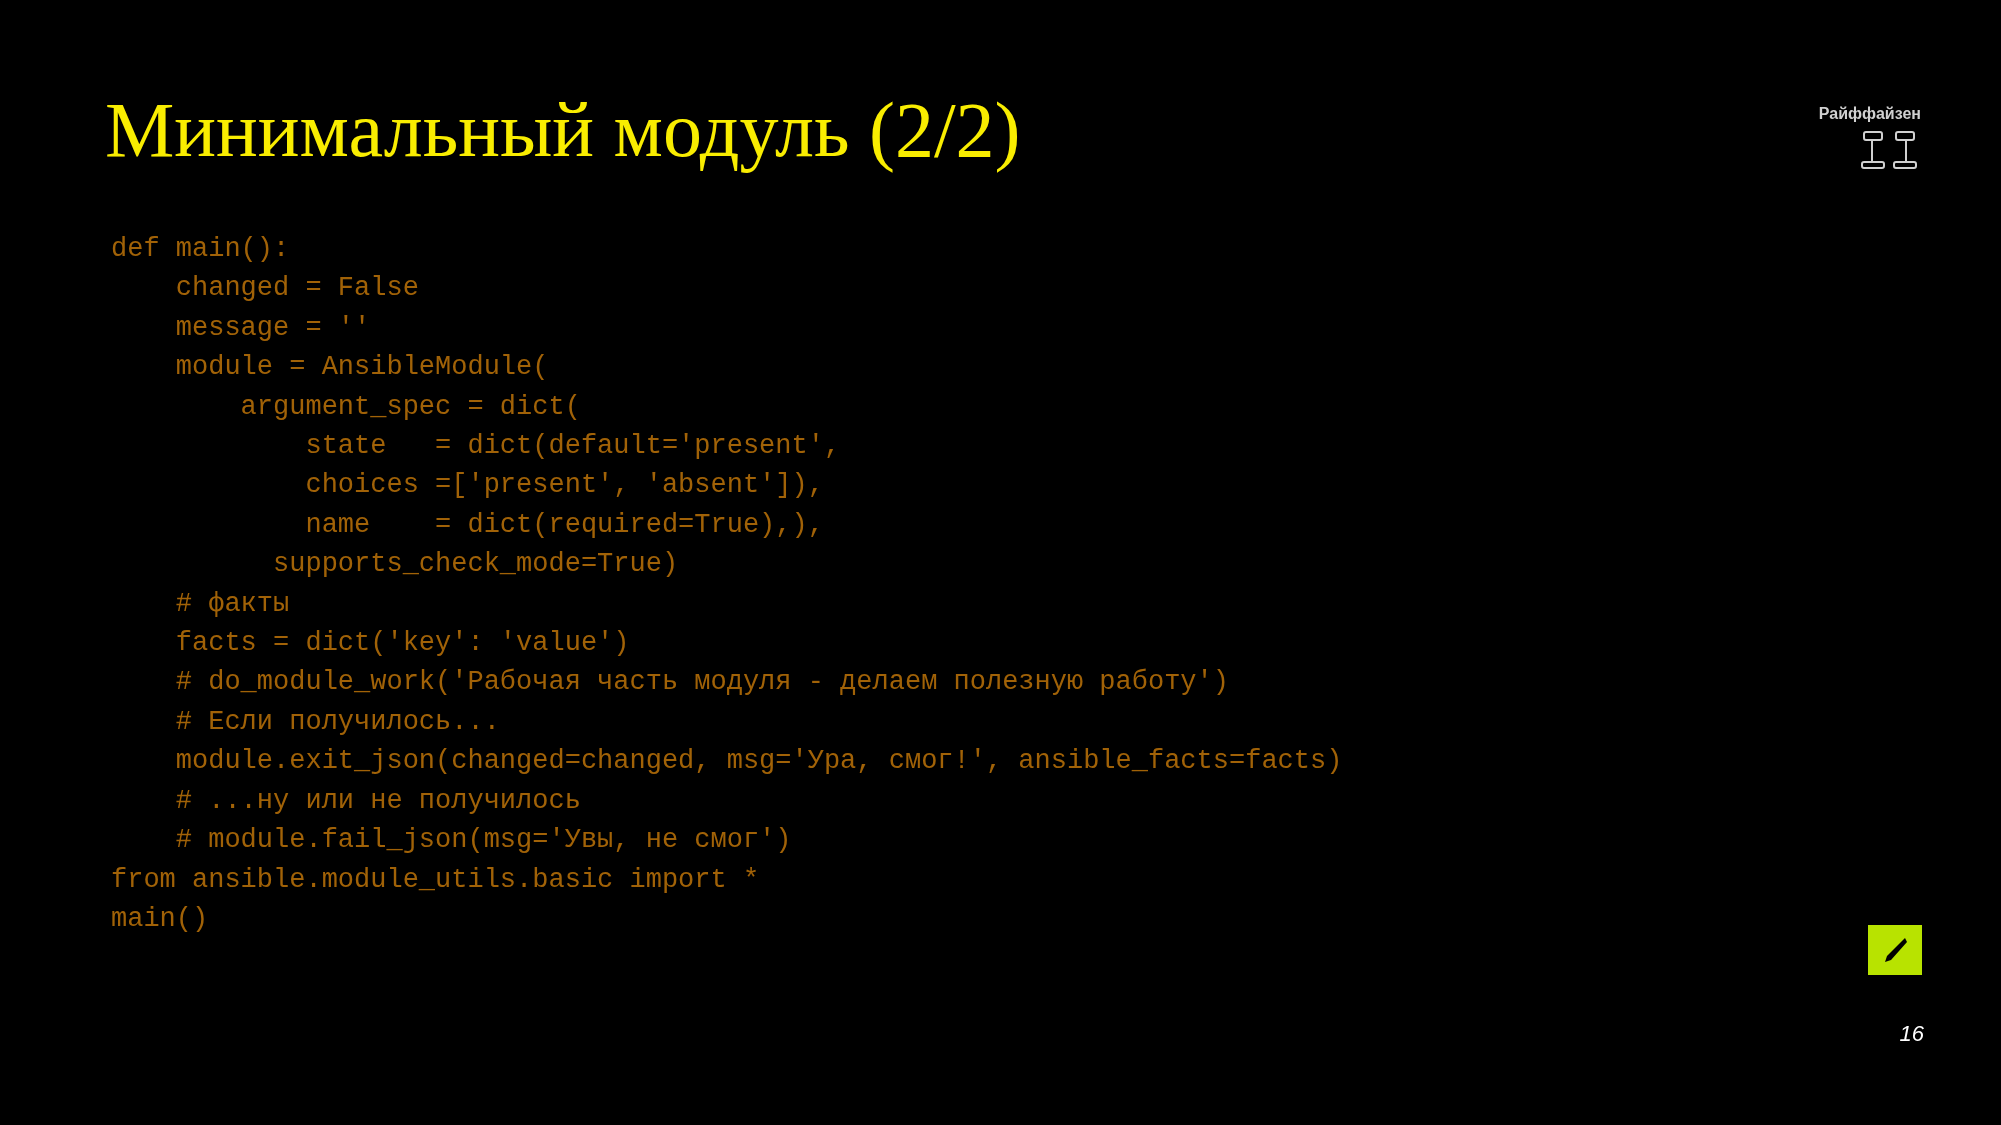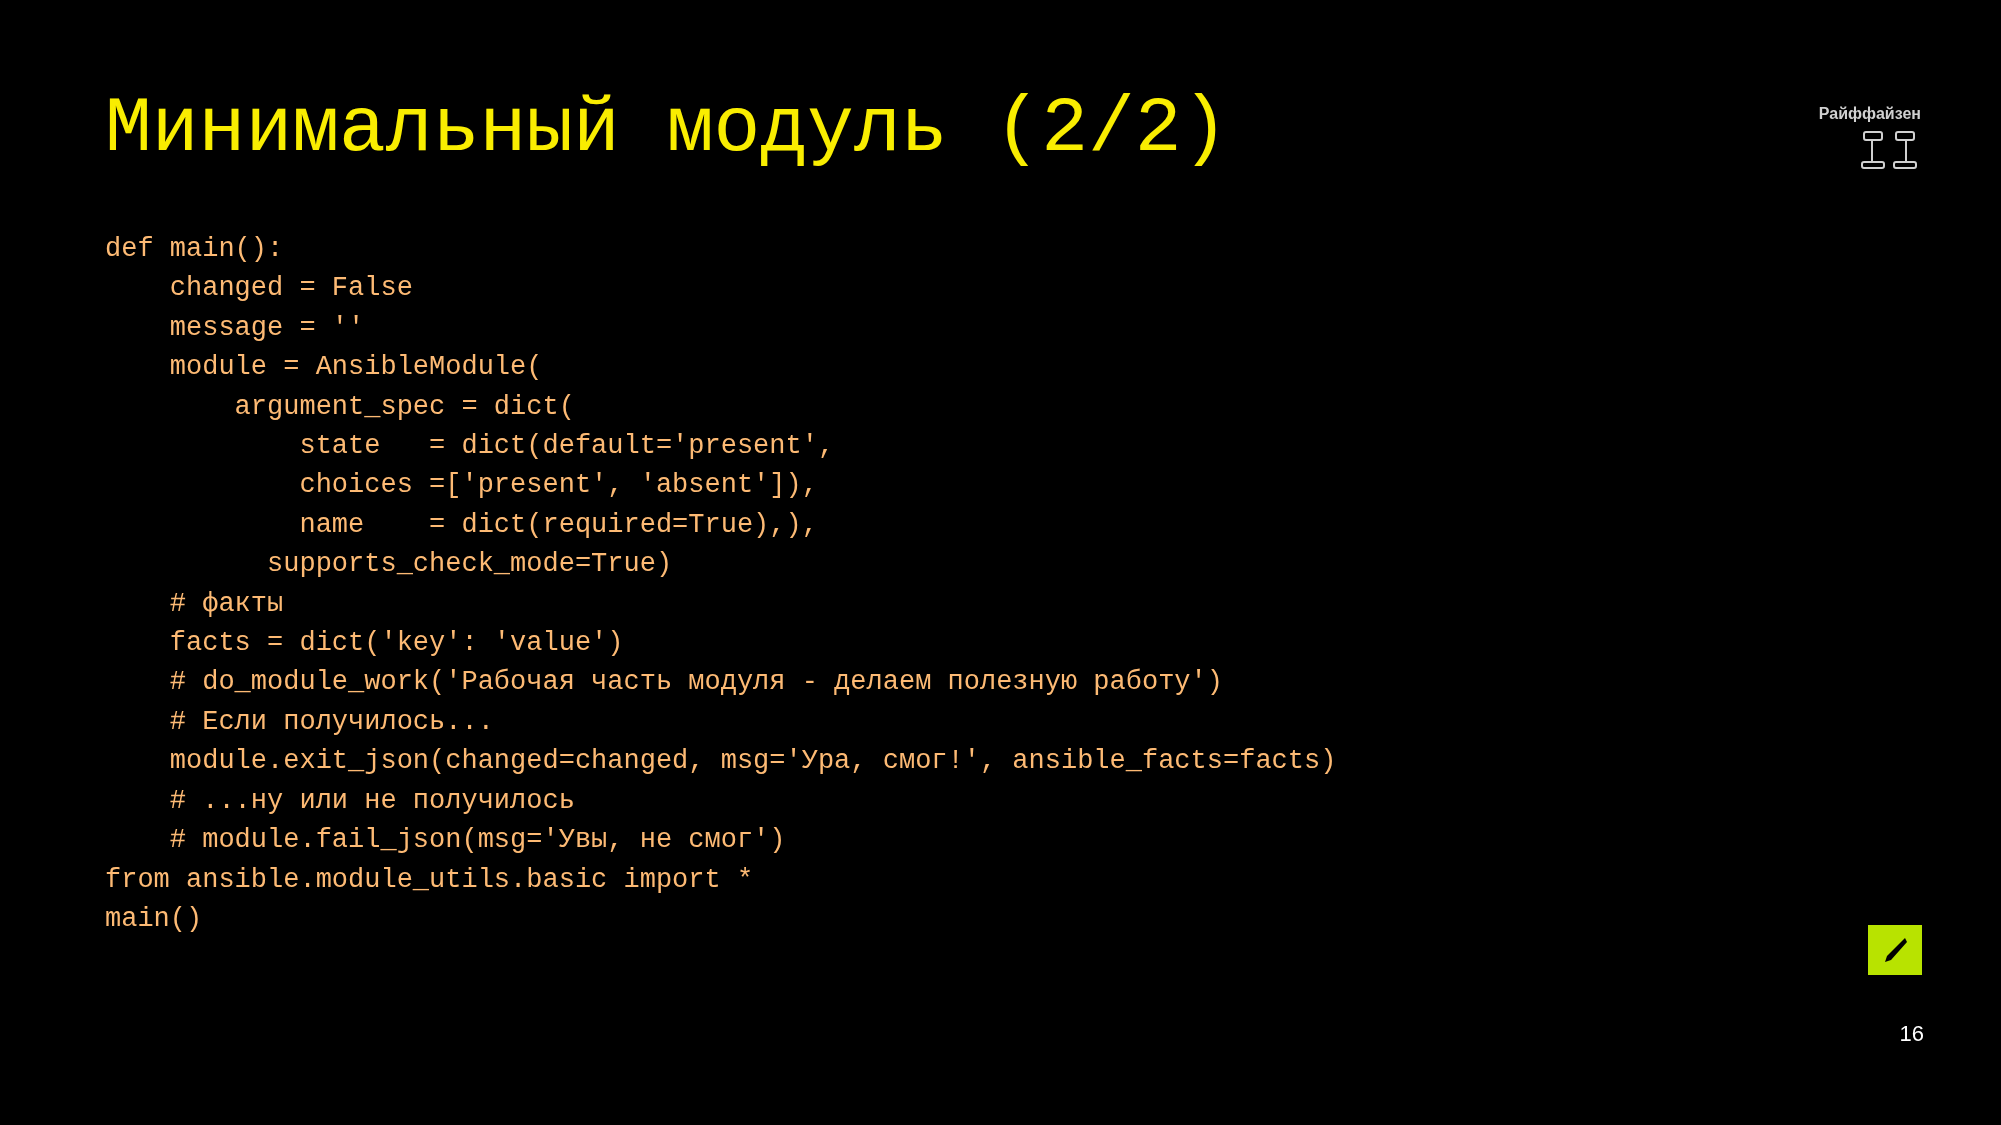--- a/index.html
+++ b/index.html
@@ -15,21 +15,21 @@
       position: relative;
       overflow: hidden;
     }
     .slide-title {
       position: absolute;
       left: 105px;
       top: 85px;
       color: #f9ed00;
       font-size: 78px;
       font-weight: normal;
-      font-family: Liberation Mono, monospace;
+      font-family: Liberation Serif, serif;
     }
     .logo-text {
       position: absolute;
       right: 80px;
       top: 105px;
       color: #d0d0d0;
       font-size: 16px;
       font-weight: bold;
       padding-left: 23px;
     }
@@ -37,23 +37,23 @@
       position: absolute;
       right: 81px;
       top: 128px;
     }
     .logo-icon svg {
       width: 62px;
       height: 42px;
     }
     .code-block {
       position: absolute;
-      left: 105px;
+      left: 111px;
       top: 230px;
-      color: #fdba74;
+      color: #a16207;
       font-family: 'Courier New', Courier, monospace;
       font-size: 27px;
       line-height: 1.46;
       white-space: pre;
     }
     .feather-icon {
       position: absolute;
       right: 79px;
       bottom: 150px;
       width: 54px;
@@ -67,20 +67,21 @@
       width: 32px;
       height: 32px;
     }
     .page-number {
       position: absolute;
       right: 77px;
       bottom: 78px;
       color: #ffffff;
       font-size: 22px;
       font-family: Arial, sans-serif;
+      font-style: italic;
     }
   </style>
 </head>
 <body>
 
 <h1 class="slide-title">Минимальный модуль (2/2)</h1>
 
 <div class="logo-text">Райффайзен</div>
 
 <div class="logo-icon">

